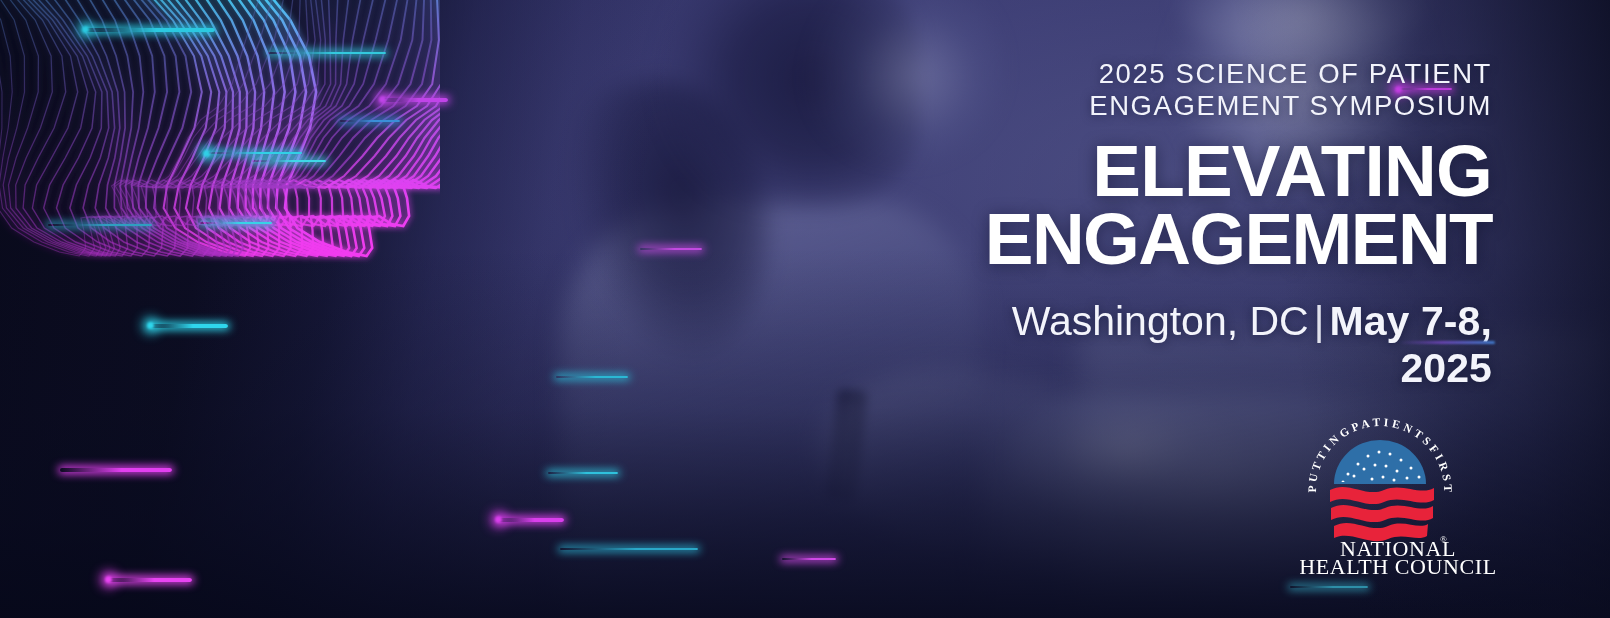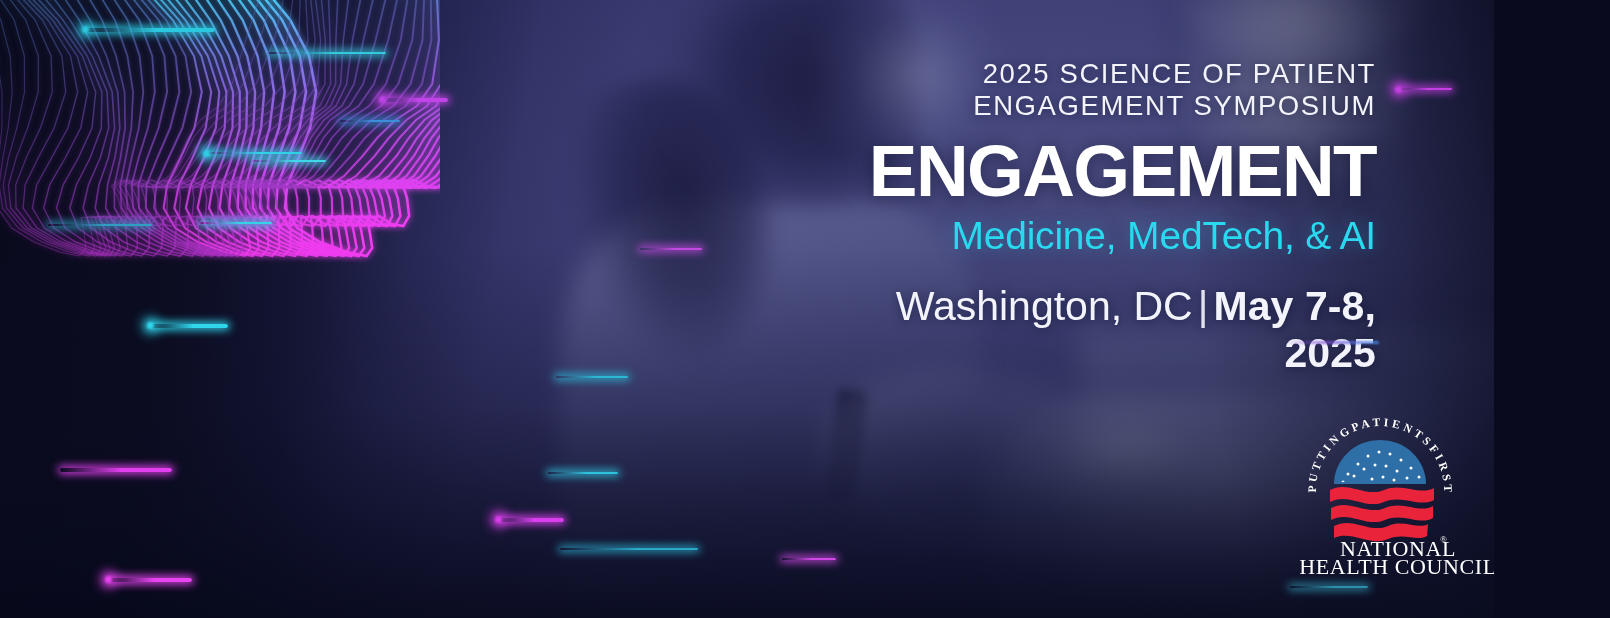--- a/index.html
+++ b/index.html
@@ -1,21 +1,21 @@
 <!DOCTYPE html>
 <html><head>
 <meta charset="utf-8">
 <title>2025 Science of Patient Engagement Symposium Banner</title>
 <style>
   html,body{margin:0;padding:0;background:#0a0a1e;}
   *{box-sizing:border-box;}
 
   #banner{
     position:relative;
-    width:1494px;
+    width:1610px;
     height:618px;
     overflow:hidden;
     font-family:"Liberation Sans","DejaVu Sans",sans-serif;
     background:#131235;
   }
 
   
   .bg-base{
     position:absolute; inset:0;
     background:
@@ -280,23 +280,23 @@
       <div class="dot" style="left: 495px; top: 516px; background: rgb(217, 63, 236); box-shadow: rgb(217, 63, 236) 0px 0px 12px 4px;"></div>
       <div class="streak glow thin" style="left: 560px; top: 548px; width: 138px; color: rgb(42, 168, 200); background: linear-gradient(90deg, rgba(0, 0, 0, 0) 0%, rgb(42, 168, 200) 55%, rgb(42, 168, 200) 100%);"></div>
       <div class="streak glow thin" style="left: 782px; top: 558px; width: 54px; color: rgb(208, 73, 230); background: linear-gradient(90deg, rgba(0, 0, 0, 0) 0%, rgb(208, 73, 230) 55%, rgb(208, 73, 230) 100%);"></div>
       <div class="streak glow thin" style="left: 1290px; top: 586px; width: 78px; color: rgb(46, 143, 168); background: linear-gradient(90deg, rgba(0, 0, 0, 0) 0%, rgb(46, 143, 168) 55%, rgb(46, 143, 168) 100%);"></div>
     </div>
 
   <div class="copy">
     <div class="eyebrow">2025 SCIENCE OF PATIENT
 ENGAGEMENT SYMPOSIUM</div>
     <div class="headline">
+      <span class="l1">ELEVATING</span>
       <span class="l2">ENGAGEMENT</span>
     </div>
-    <div class="subtitle">Medicine, MedTech, &amp; AI</div>
     <div class="underline-accent"></div>
     <div class="meta">
       <span>Washington, DC</span><span class="sep">|</span><span class="date">May 7-8, 2025</span>
     </div>
   </div>
 
   <div class="logo">
     <svg viewBox="0 0 196 172" aria-hidden="true">
       <defs>
         <clipPath id="domeClip">

